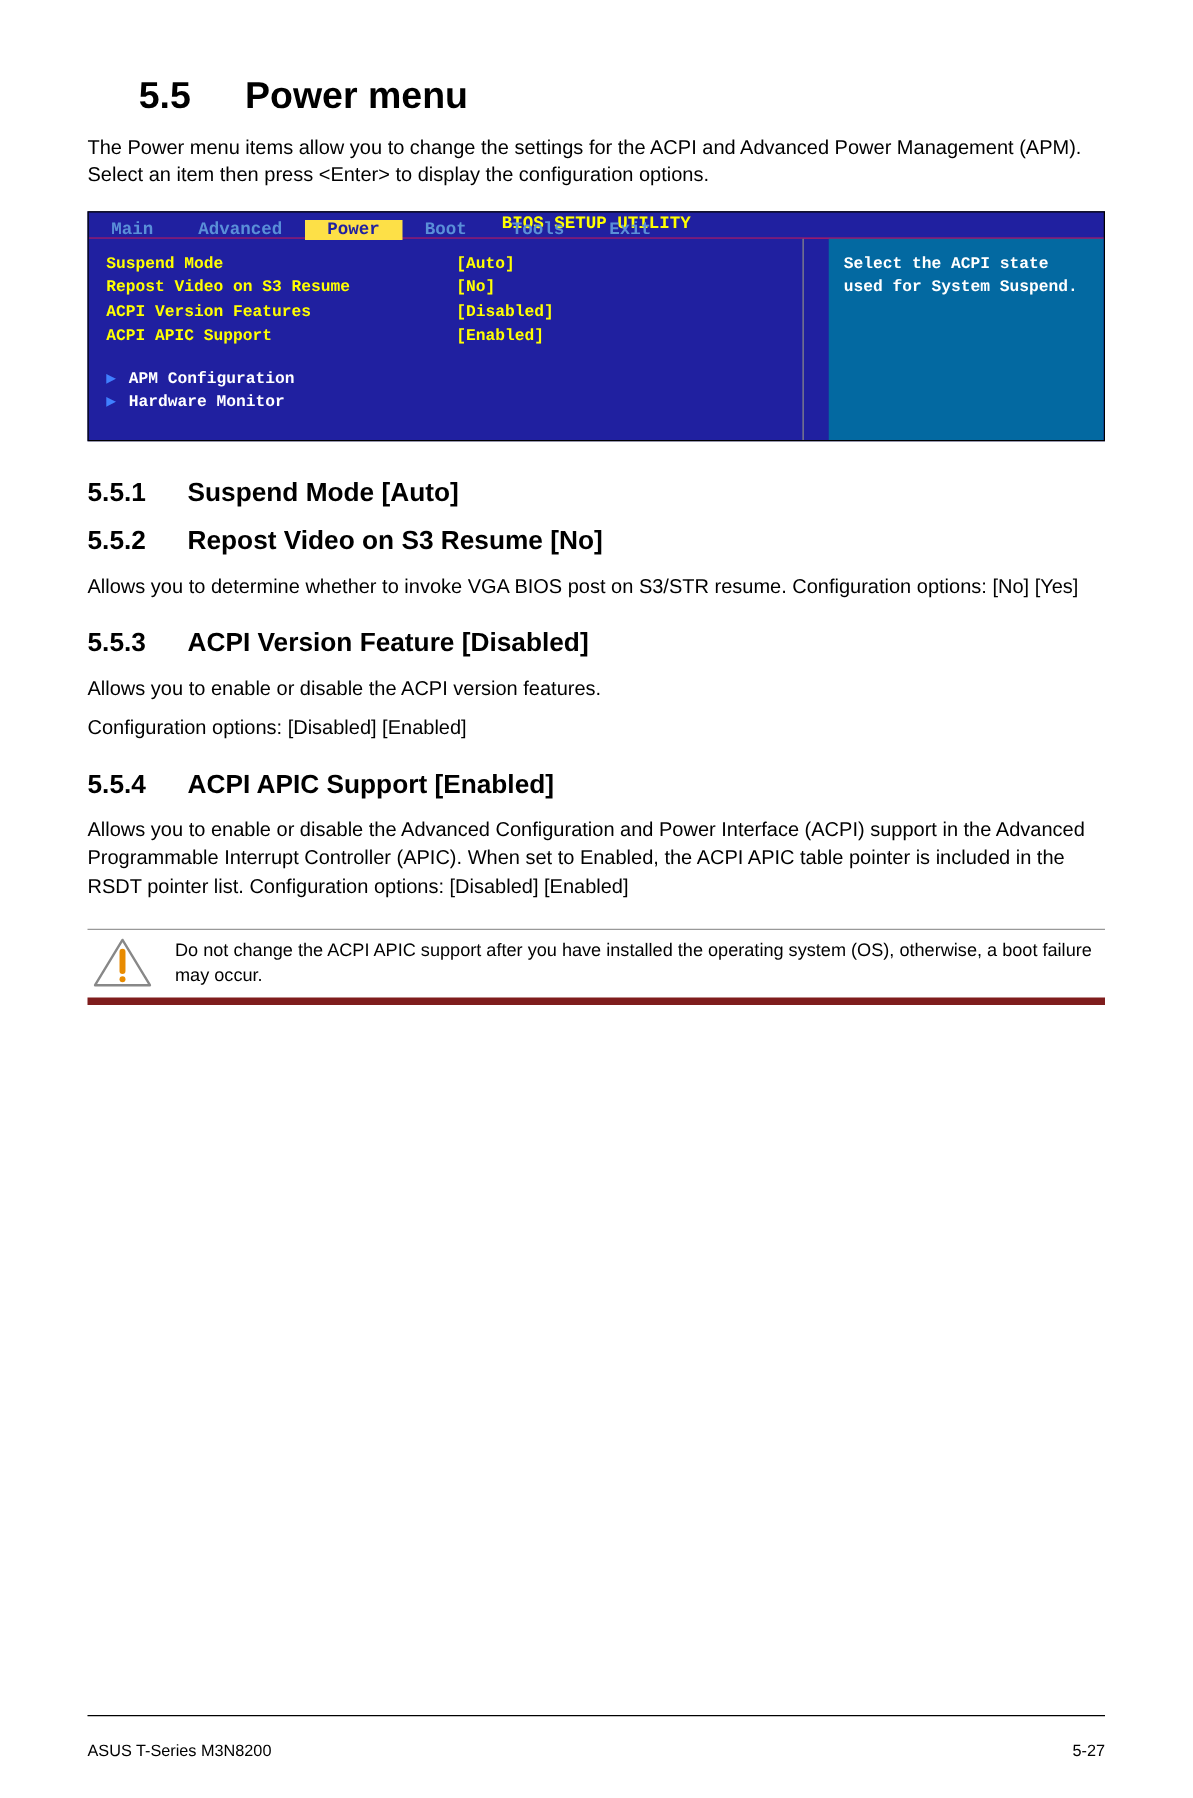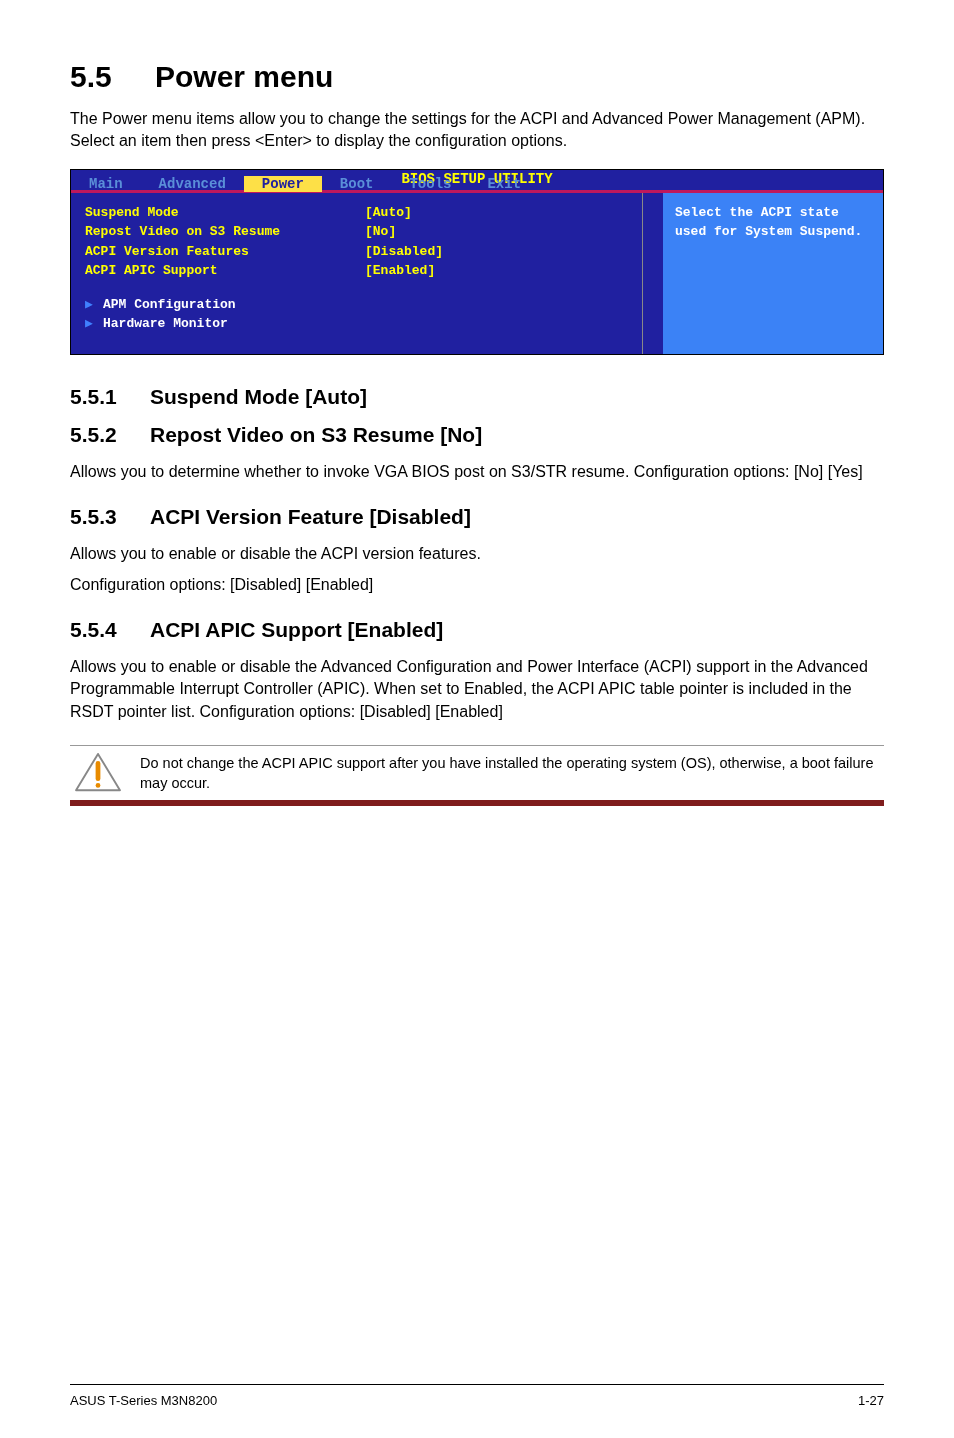--- a/index.html
+++ b/index.html
@@ -17,20 +17,21 @@
       flex-direction: column;
       min-height: 1438px;
     }
     .main-content {
       flex: 1;
     }
     h1 {
       font-size: 30px;
       font-weight: bold;
       margin-bottom: 14px;
+      margin-left: 41px;
     }
     .section-num {
       display: inline-block;
       width: 85px;
     }
     .intro-text {
       font-size: 16px;
       line-height: 1.4;
       margin-bottom: 16px;
     }
@@ -69,21 +70,21 @@
     .bios-tab {
       color: #5a8fd8;
       padding: 0 18px;
     }
     .bios-tab.active {
       background: #fde047;
       color: #2020a0;
     }
     .bios-body {
       display: flex;
-      border-top: 3px solid #be185d;
+      border-top: 1px solid #be185d;
       gap: 20px;
     }
     .bios-left {
       flex: 1;
       background: #2020a0;
       padding: 10px 14px 20px 14px;
       font-size: 13px;
       line-height: 1.5;
       border-right: 1px solid #888;
     }
@@ -104,21 +105,21 @@
     .bios-value {
       flex: 1;
     }
     .bios-arrow {
       color: #4080ff;
       width: 18px;
       display: inline-block;
     }
     .bios-right {
       width: 220px;
-      background: #3b82f6;
+      background: #0369a1;
       padding: 10px 12px;
       font-size: 13px;
       color: #fff;
       font-weight: bold;
       line-height: 1.5;
     }
     h2 {
       font-size: 21px;
       font-weight: bold;
       margin-bottom: 14px;
@@ -151,21 +152,21 @@
     .note-icon svg {
       width: 100%;
       height: 100%;
     }
     .note-text {
       font-size: 14.5px;
       line-height: 1.4;
     }
     .footer {
       border-top: 1px solid #000;
-      padding-top: 8px;
+      padding-top: 20px;
       margin-top: 40px;
       display: flex;
       justify-content: space-between;
       font-size: 13px;
     }
   </style>
 </head>
 <body>
 
 <div class="main-content">
@@ -249,14 +250,14 @@
       <circle cx="25" cy="35" r="2.5" fill="#e88b00"></circle>
     </svg>
   </div>
   <div class="note-text">Do not change the ACPI APIC support after you have installed the operating system (OS), otherwise, a boot failure may occur.</div>
 </div>
 
 </div>
 
 <div class="footer">
   <span>ASUS T-Series M3N8200</span>
-  <span>1-27</span>
+  <span>5-27</span>
 </div>
 
 </body></html>

